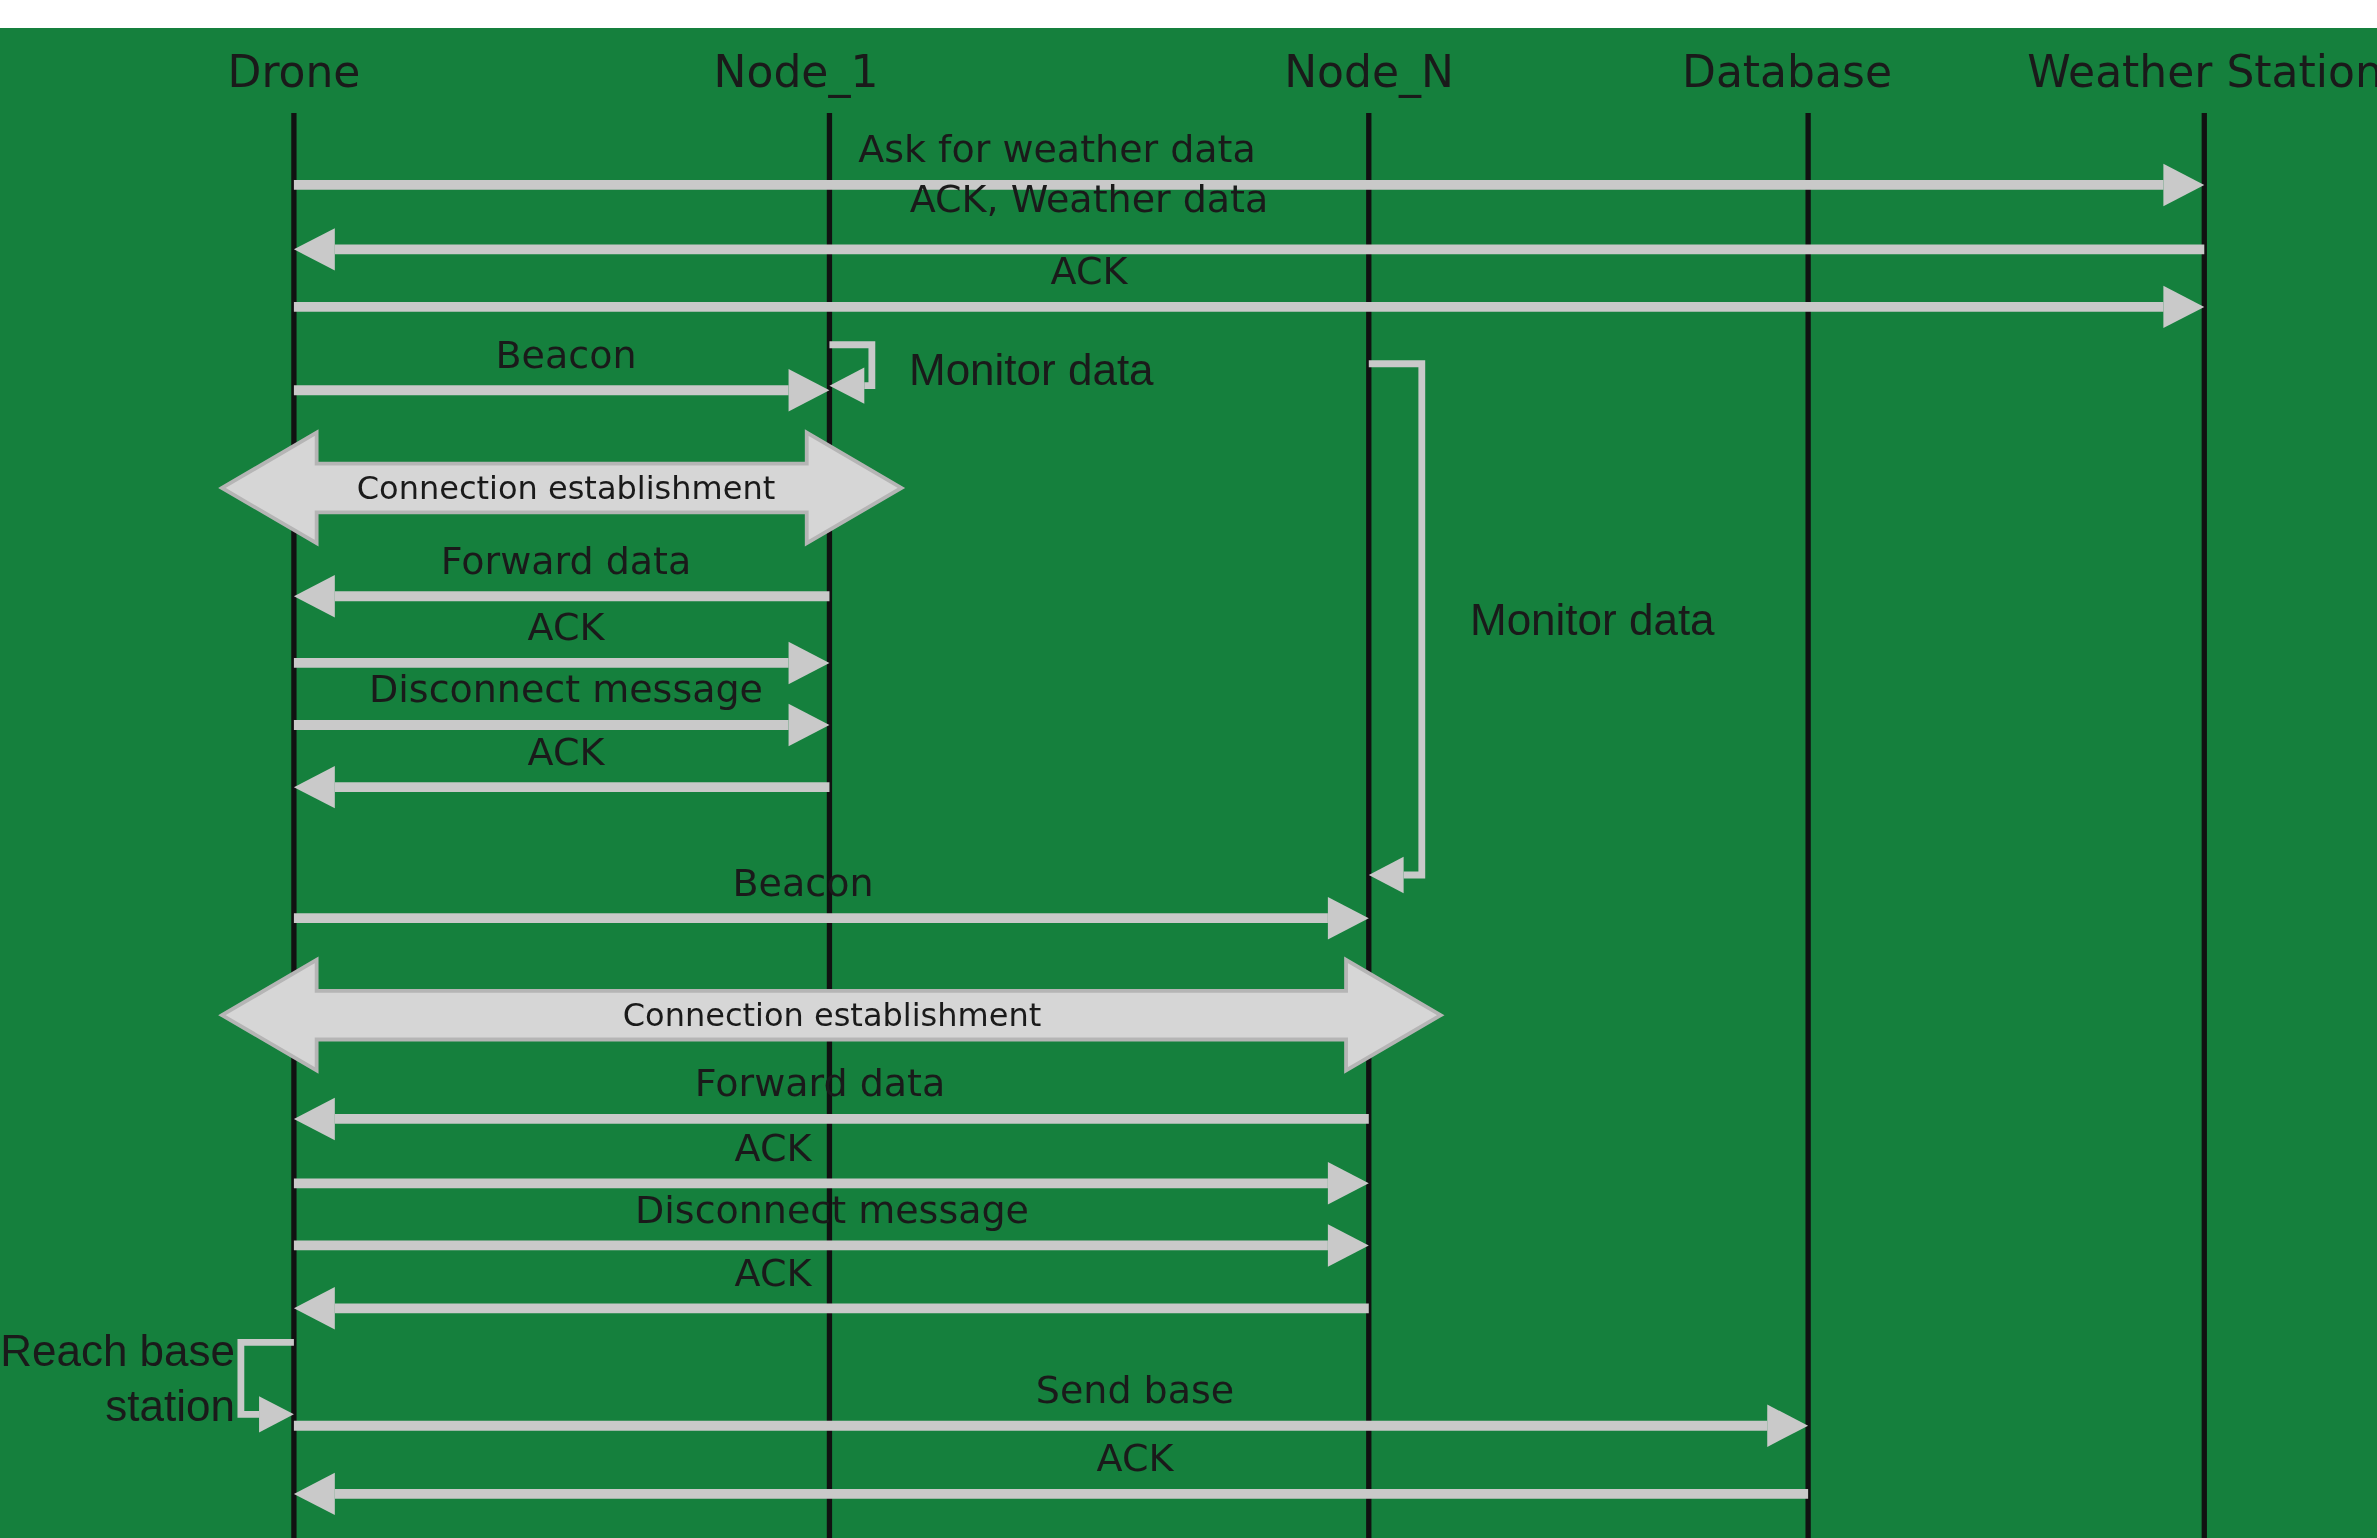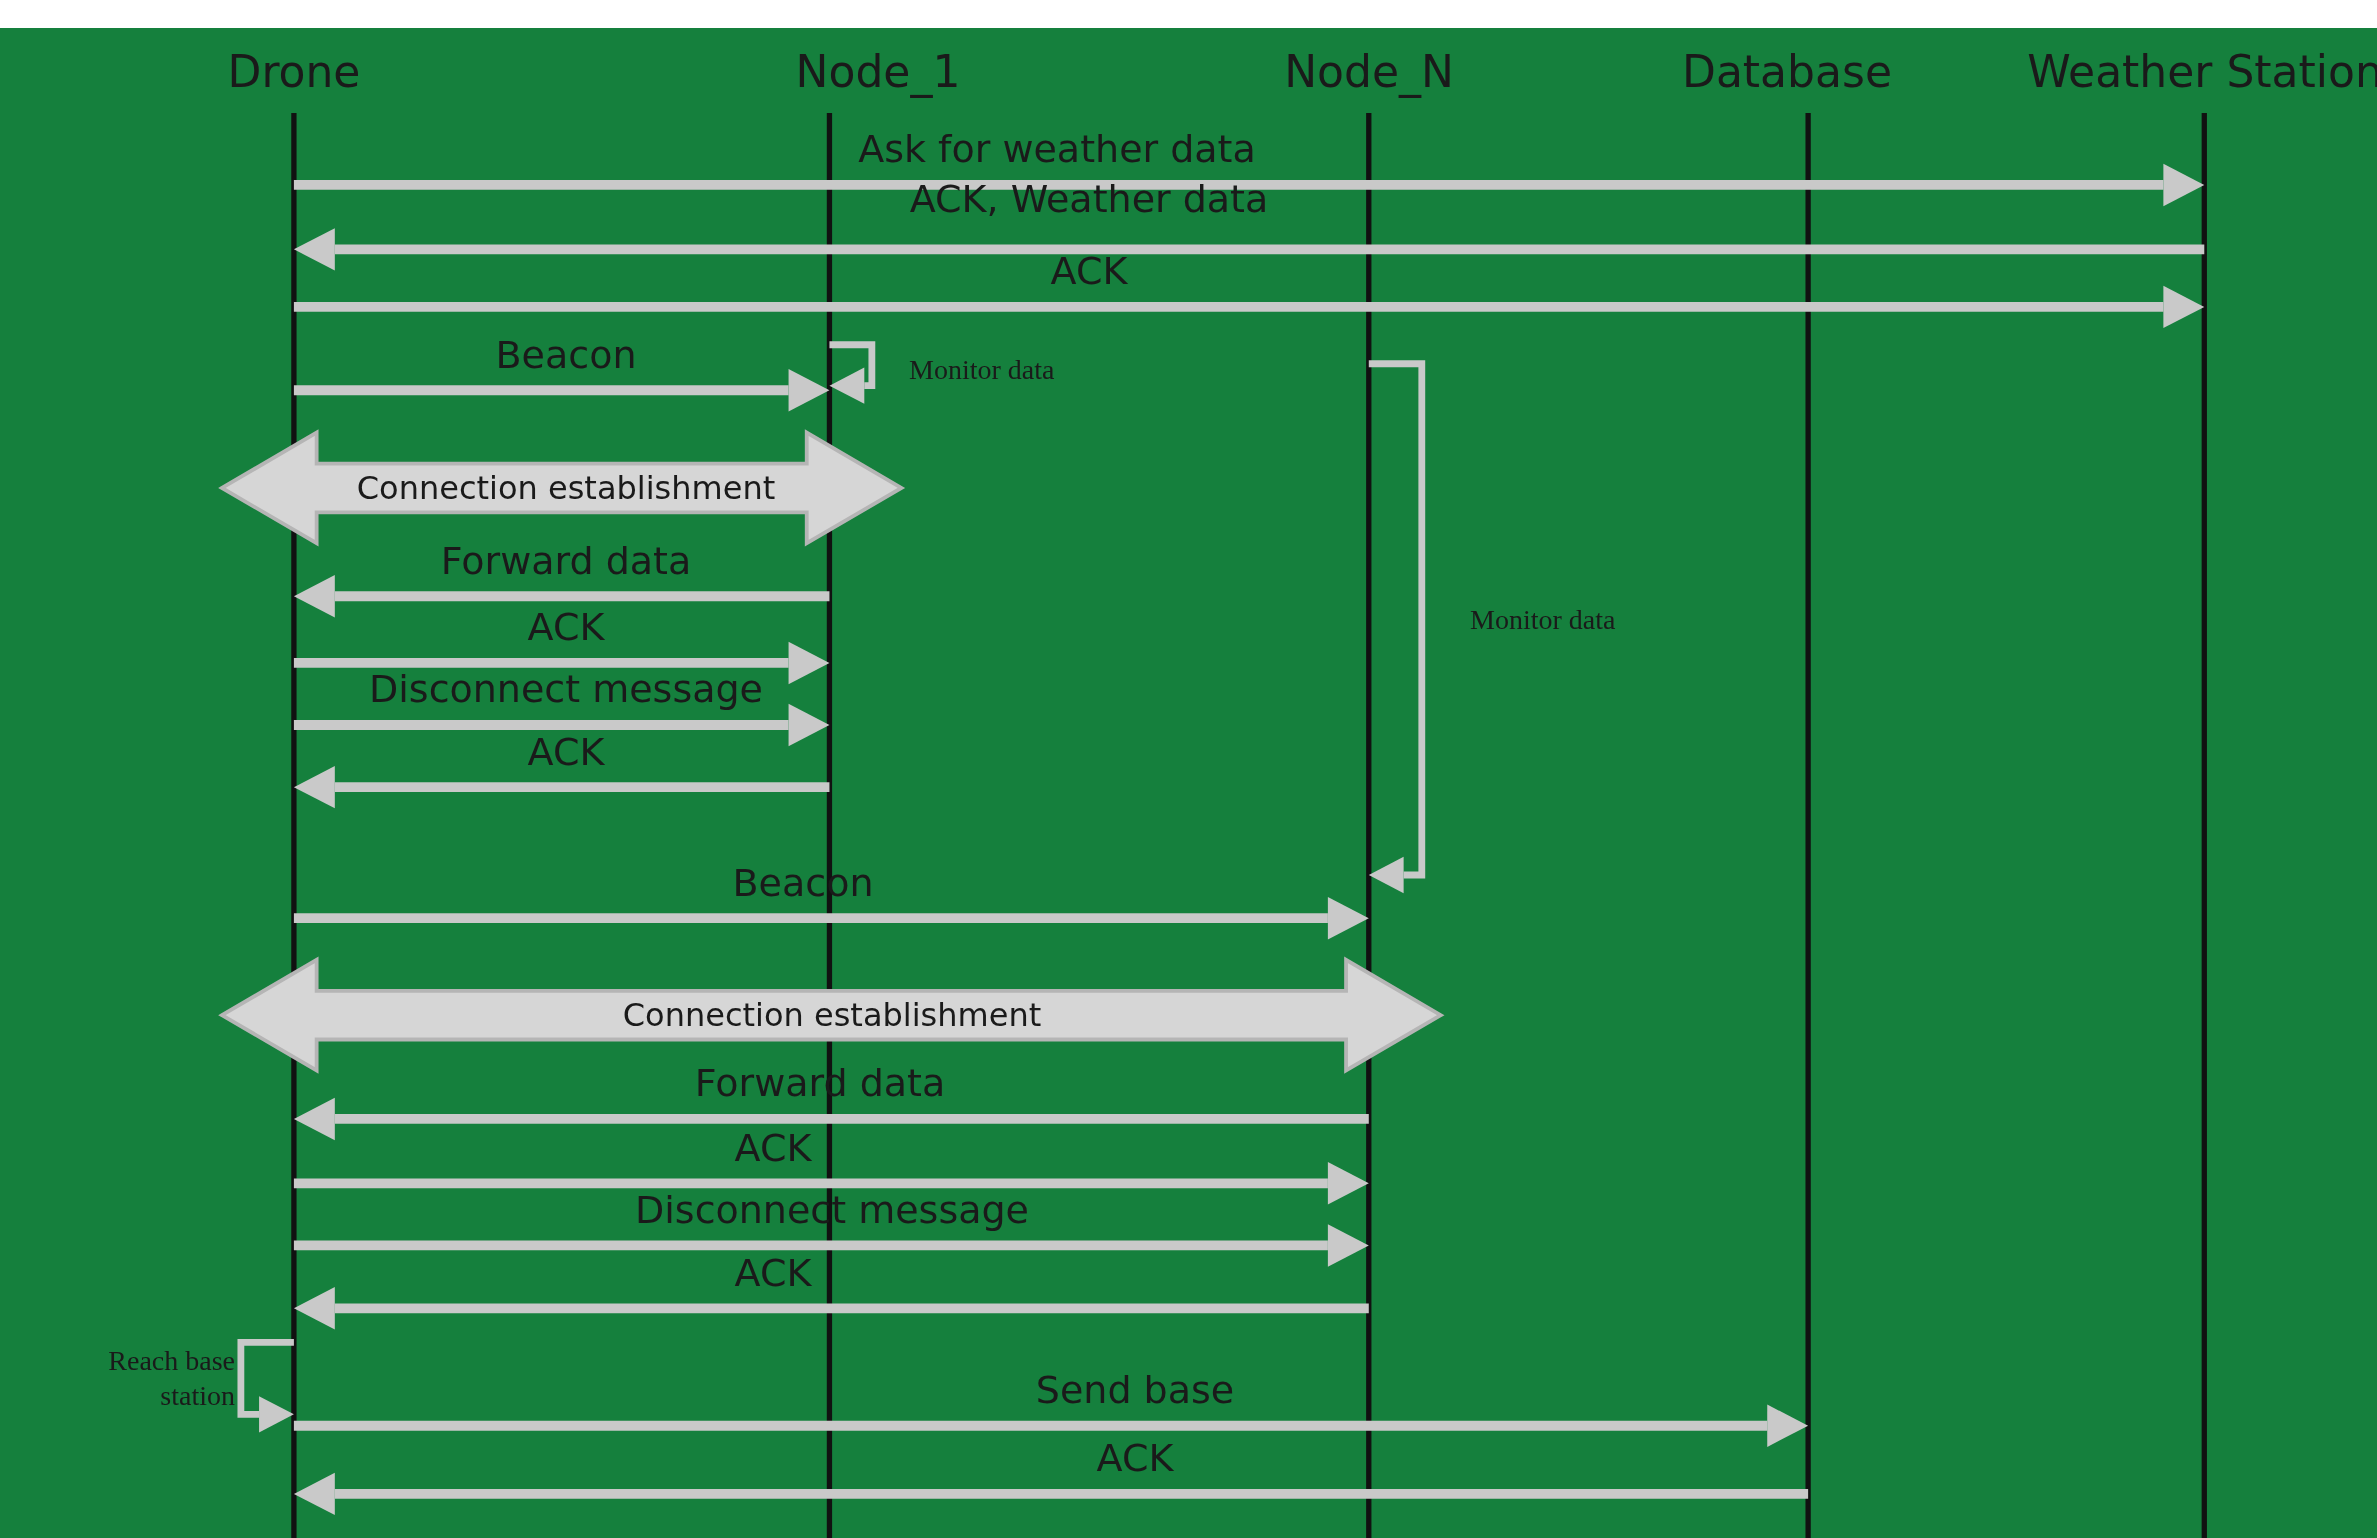--- a/index.html
+++ b/index.html
@@ -26,24 +26,24 @@
   .bandlbl{
     position:absolute;
     font-size:32px;
     color:#1a1a1a;
     white-space:nowrap;
     transform:translate(-50%,-50%);
     font-family:"DejaVu Sans","Liberation Sans",sans-serif;
   }
   .selflbl{
     position:absolute;
-    font-size:28px;
+    font-size:44px;
     color:#1a1a1a;
     white-space:nowrap;
-    font-family:Liberation Serif, serif;
+    font-family:Liberation Sans, sans-serif;
   }
   .selflbl.right{transform:translateY(-50%);}
   .selflbl.leftal{transform:translateY(-50%);text-align:right;}
 </style>
 </head>
 <body>
 
 <div id="stage">
   <svg id="svgroot" viewBox="0 0 3138 2030" xmlns="http://www.w3.org/2000/svg">
     <g id="lifeline-layer">
@@ -129,21 +129,21 @@
           <polygon points="2387,1845 2333,1817 2333,1873" fill="#c9c9c9"></polygon>
         </g>
         <g>
           <line x1="2387" y1="1935" x2="442" y2="1935" stroke="#c9c9c9" stroke-width="13" stroke-linecap="butt"></line>
           <polygon points="388,1935 442,1907 442,1963" fill="#c9c9c9"></polygon>
         </g>
       </g>
   </svg>
   <div id="label-layer">
       <div class="hdr" style="left: 294px; top: 18px;">Drone</div>
-      <div class="hdr" style="left: 878px; top: 18px;">Node_1</div>
+      <div class="hdr" style="left: 796px; top: 18px;">Node_1</div>
       <div class="hdr" style="left: 1369px; top: 18px;">Node_N</div>
       <div class="hdr" style="left: 1787px; top: 18px;">Database</div>
       <div class="hdr" style="left: 2205px; top: 18px;">Weather Station</div>
       <div class="msglbl" style="left: 1057px; top: 143px;">Ask for weather data</div>
       <div class="msglbl" style="left: 1089px; top: 193px;">ACK, Weather data</div>
       <div class="msglbl" style="left: 1089px; top: 265px;">ACK</div>
       <div class="msglbl" style="left: 566px; top: 349px;">Beacon</div>
       <div class="msglbl" style="left: 566px; top: 555px;">Forward data</div>
       <div class="msglbl" style="left: 566px; top: 621px;">ACK</div>
       <div class="msglbl" style="left: 566px; top: 683px;">Disconnect message</div>

